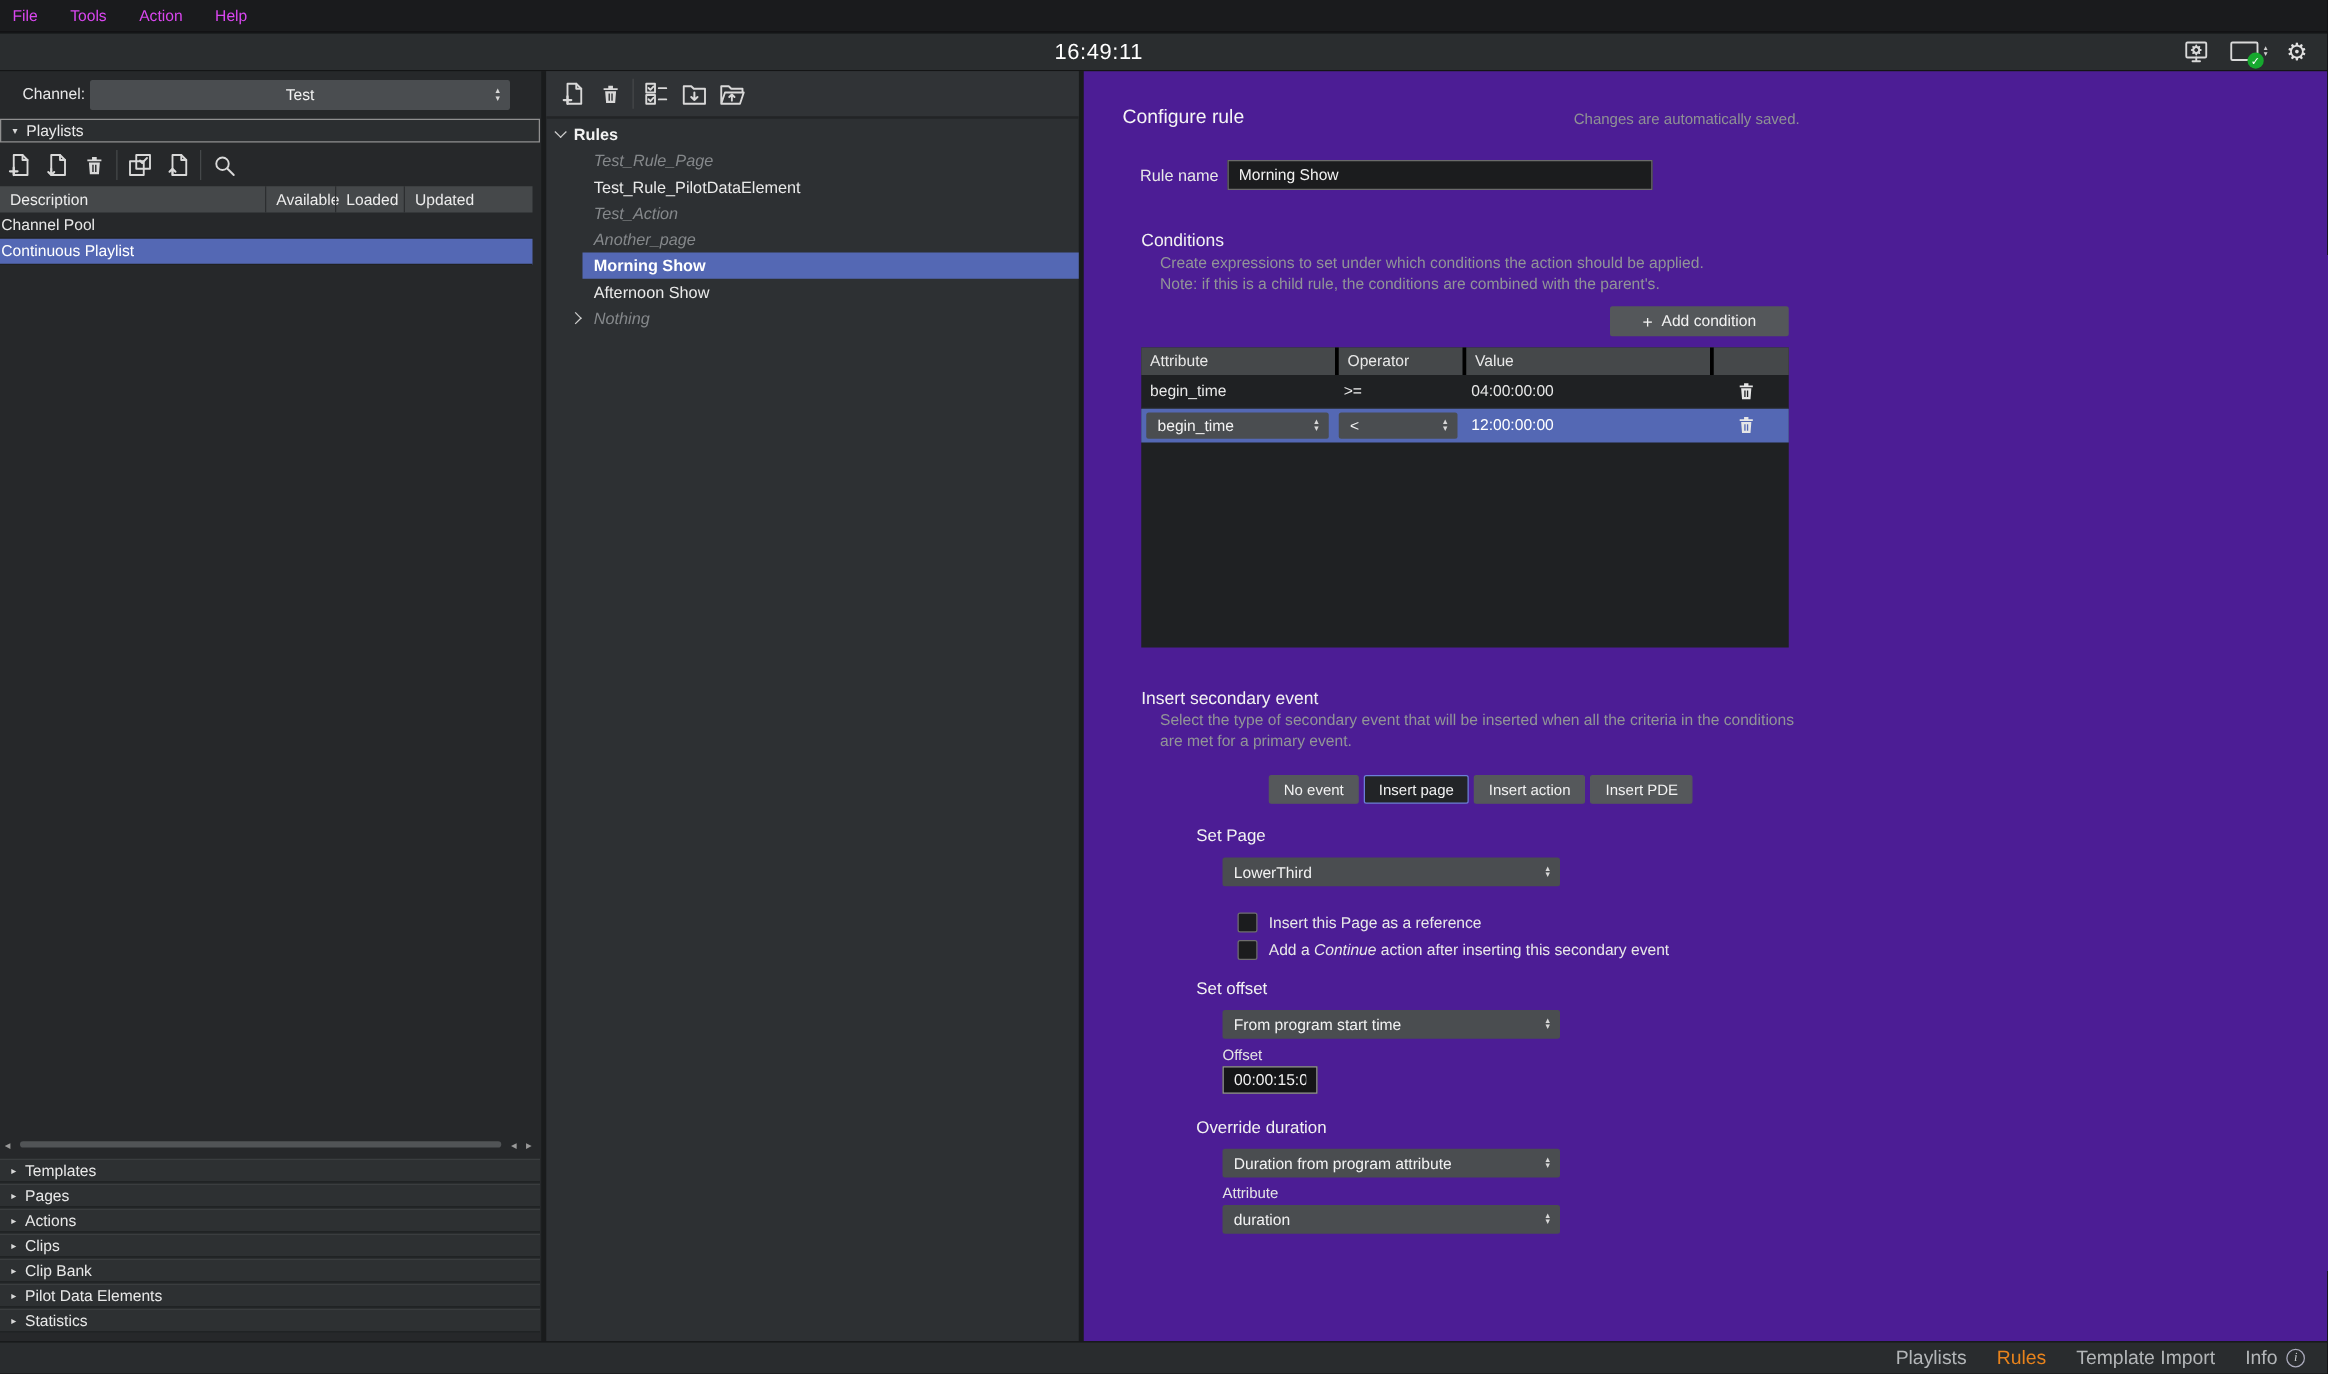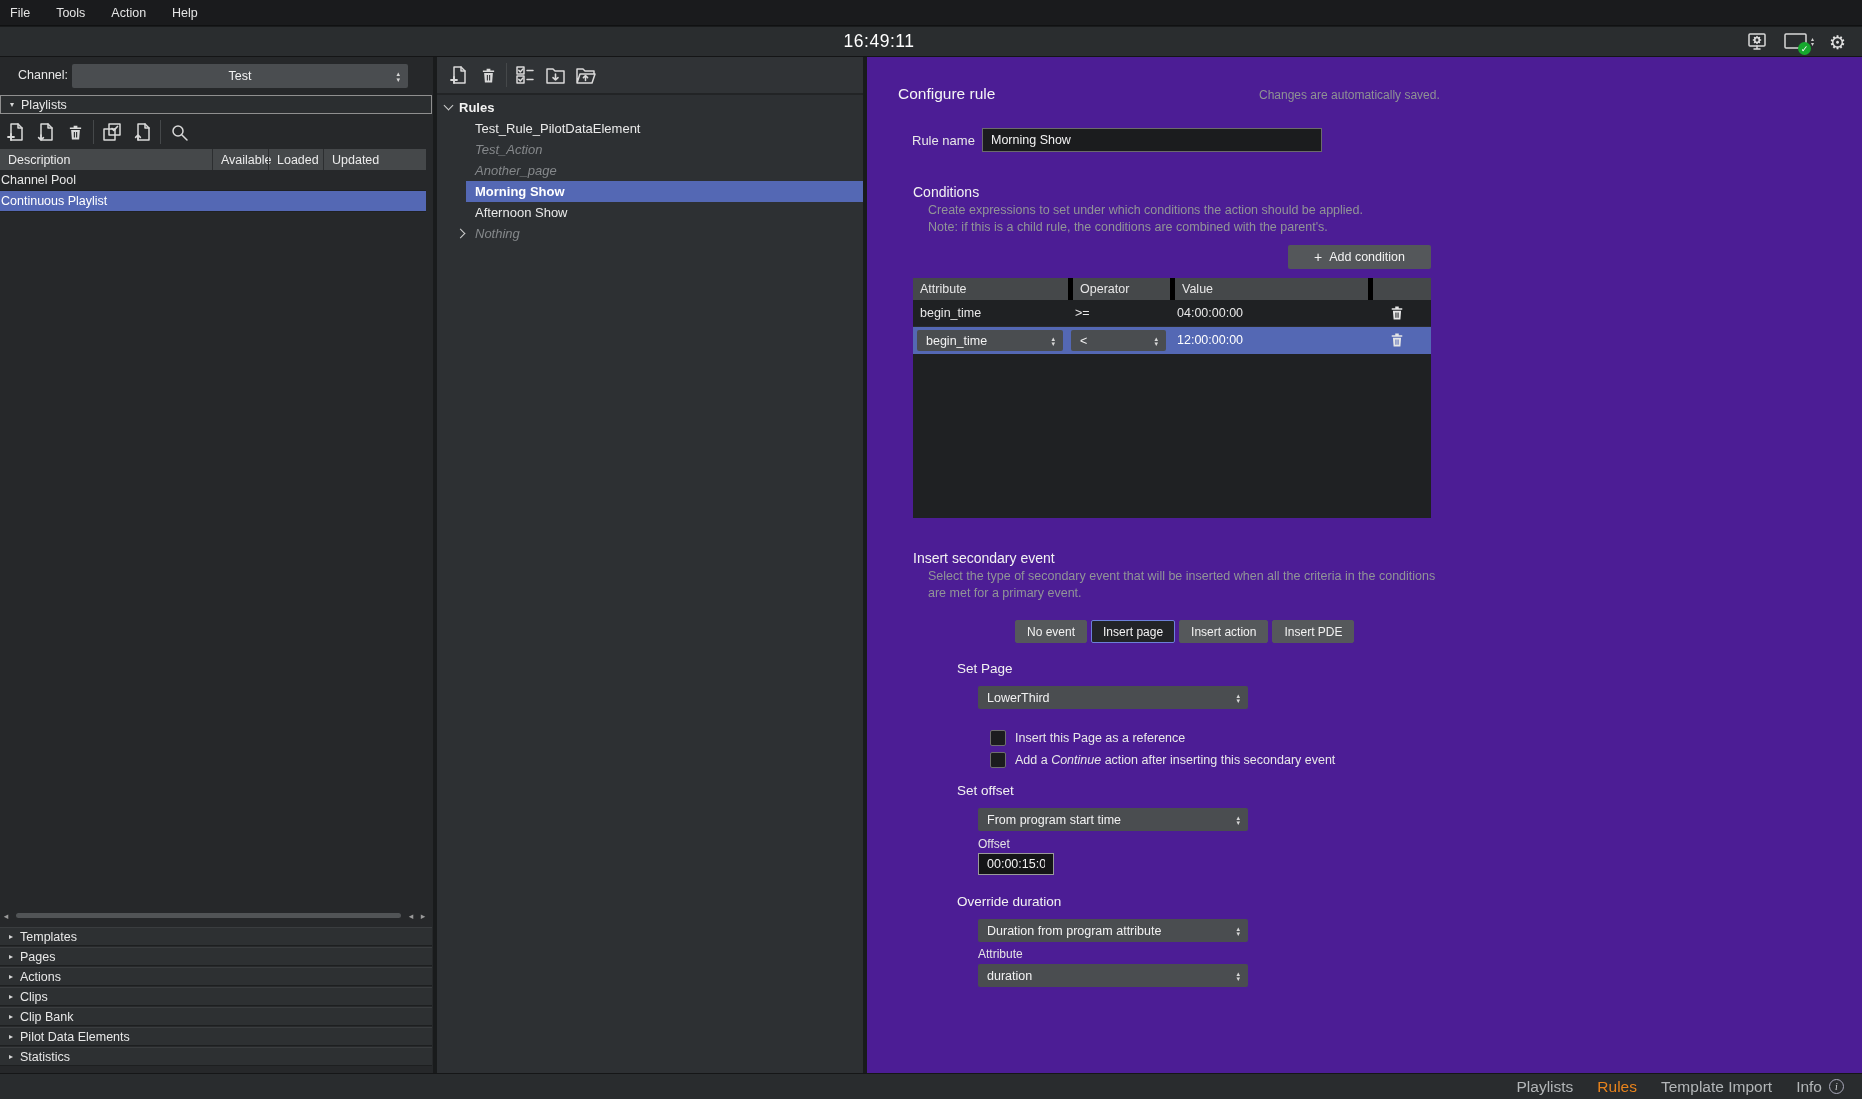--- a/index.html
+++ b/index.html
@@ -3,21 +3,21 @@
 <meta charset="utf-8">
 <style>
   * { margin:0; padding:0; box-sizing:border-box; }
   html,body { background:#111; }
   body { font-family:"Liberation Sans", sans-serif; color:#e8e8e8; }
   .app { position:relative; width:1862px; height:1099px; background:#191b1c; overflow:hidden; }
 
   
   .menubar { position:absolute; left:0; top:0; width:100%; height:26px; background:#1a1b1d;
              display:flex; align-items:center; gap:26px; padding-left:10px; border-bottom:1px solid #101112; }
-  .menu-item { font-size:12.5px; color:#e5e5e5; cursor:default;text-align:right; }
+  .menu-item { font-size:12.5px; color:#d946ef; cursor:default;text-align:right; }
 
   
   .clockbar { position:absolute; left:0; top:27px; width:100%; height:30px; background:#2a2d2f; border-bottom:1px solid #141516; }
   .clock { position:absolute; left:879px; top:4px; transform:translateX(-50%); font-size:17.5px; color:#fff; letter-spacing:.5px; }
   .clock-icons { position:absolute; right:16px; top:0; height:30px; display:flex; align-items:center; gap:15px; }
   .icon-btn { display:flex; align-items:center; cursor:pointer; }
   .gear-glyph { font-size:19px; color:#e2e2e2; line-height:1; }
   .monitor { position:relative; width:26px; height:20px; }
   .check-badge { position:absolute; right:-2px; bottom:-3px; width:13px; height:13px; background:#16a82e; border-radius:50%;
                  display:flex; align-items:center; justify-content:center; font-size:9px; color:#fff; }
@@ -89,21 +89,21 @@
 
   .sec-heading { position:absolute; font-size:14px; color:#f2f2f2; }
   .desc { position:absolute; left:61px; font-size:12.5px; color:#919497; }
 
   .add-btn { position:absolute; left:421px; top:188px; width:143px; height:24px; background:#54575a; border-radius:2px;
              display:flex; align-items:center; justify-content:center; gap:7px; font-size:12.5px; color:#f2f2f2; cursor:pointer; }
   .plus { font-size:14px; line-height:1; }
 
   .cond-table { position:absolute; left:46px; top:221px; width:518px; height:240px; background:#1f2123; }
   .cond-header { height:22px; background:#45484a; display:flex; font-size:12.5px; }
-  .cond-th { display:flex; align-items:center; padding-left:7px; border-left:5px solid #000000; }
+  .cond-th { display:flex; align-items:center; padding-left:7px; border-left:3px solid #000000; }
   .cond-th:first-child { border-left:none; }
   .c-attr { width:155px; } .c-op { width:102px; } .c-val { width:198px; padding-left:7px; } .c-act { flex:1; }
   .cond-row { height:27px; position:relative; font-size:12.5px; border-bottom:1px solid #292b2d; }
   .cond-row.selected { background:#5468b4; border-bottom:none; color:#fff; }
   .cell-attr { position:absolute; left:7px; top:6px; }
   .cell-op { position:absolute; left:162px; top:6px; }
   .cell-val { position:absolute; left:264px; top:6px; }
   .row-dd { position:absolute; height:21px; top:3px; font-size:12.5px; }
   .dd-attr { left:4px; width:146px; }
   .dd-op { left:158px; width:95px; }
@@ -323,20 +323,23 @@
             <path d="M2 17V3h6l2 2h9v3M2 17l3-9h15l-3 9z"></path>
               <path d="M10.5 14.5V9.8M8.4 11.6l2.1-2.1 2.1 2.1" stroke-width="1.5"></path>
           </svg>
         </span>
       </div>
 
       <div class="tree">
         <div class="tree-row">
           <span class="chev chev-down"></span>
           <span class="tree-root-label">Rules</span>
+        </div>
+        <div class="tree-row">
+          <span class="tree-item-label ghost">Test_Rule_Page</span>
         </div>
         <div class="tree-row">
           <span class="tree-item-label normal">Test_Rule_PilotDataElement</span>
         </div>
         <div class="tree-row">
           <span class="tree-item-label ghost">Test_Action</span>
         </div>
         <div class="tree-row">
           <span class="tree-item-label ghost">Another_page</span>
         </div>

